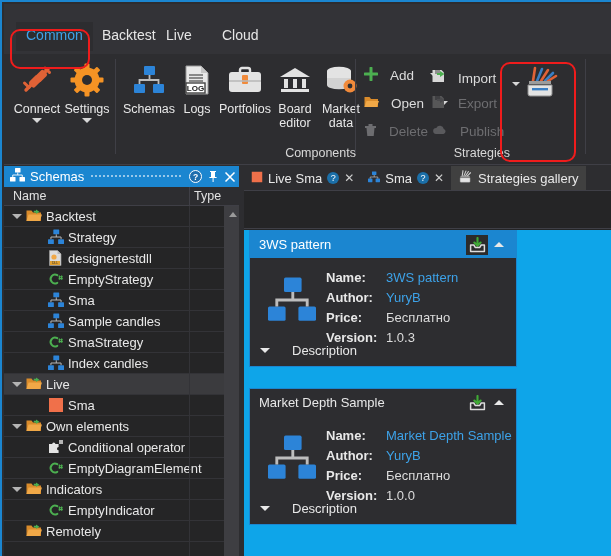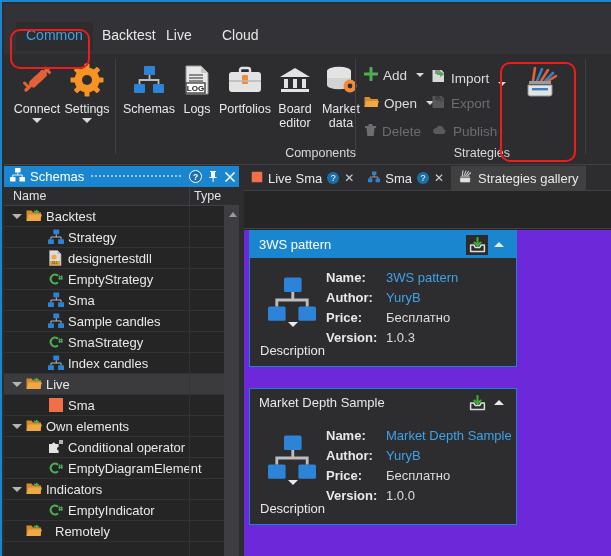--- a/index.html
+++ b/index.html
@@ -73,21 +73,21 @@
   .caret-dn {
     display: block; margin: 2px auto 0;
     width: 0; height: 0;
     border-left: 5px solid transparent; border-right: 5px solid transparent;
     border-top: 5px solid #d8d8d8;
   }
 
   
   .smallbtn {
     position: absolute; height: 22px;
-    display: flex; align-items: center; gap: 5px;
+    display: flex; align-items: center; gap: 12px;
     font-size: 13.5px; cursor: default;
   }
   .smallbtn .slabel { color: #dcdcdc; }
   .smallbtn.disabled .slabel { color: #6d6d70; }
   .mini-caret {
     width: 0; height: 0; margin-left: 4px;
     border-left: 4px solid transparent; border-right: 4px solid transparent;
     border-top: 4px solid #d8d8d8;
   }
 
@@ -188,21 +188,21 @@
     display: flex; align-items: center; justify-content: center;
   }
 
   .subtoolbar {
     position: relative; height: 38px; background: #252526;
     border-bottom: 1px solid #3f3f46;
   }
 
   .gallery {
     position: absolute; left: 0; top: 64px; right: 0; bottom: 0;
-    background: #6d28d9; overflow: hidden;
+    background: #0ea5e9; overflow: hidden;
   }
   .card {
     position: absolute; left: 5px; width: 268px;
     border: 1px solid #1b86d0; background: #2d2d30;
   }
   .card-head {
     position: relative; height: 27px; display: flex; align-items: center;
     padding: 0 6px 0 9px;
   }
   .card.open  .card-head { background: #1b86d0; }
@@ -227,21 +227,21 @@
   .card-body .diagicon { position: absolute; left: 18px; top: 18px; }
   .kvs { position: absolute; left: 76px; top: 12px; }
   .kv { display: flex; align-items: baseline; height: 20px; }
   .kv .k {
     width: 60px; font-size: 13px; font-weight: bold; color: #e8e8e8;
   }
   .kv .v { font-size: 13px; color: #dcdcdc; }
   .kv .v.link { color: #3da2e8; }
   .desc {
     position: absolute; left: 10px; bottom: 8px;
-    display: flex; align-items: center; gap: 16px; cursor: default; flex-direction: column;
+    display: flex; align-items: center; gap: 22px; cursor: default;
   }
   .desc i {
     width: 0; height: 0;
     border-left: 5px solid transparent; border-right: 5px solid transparent;
     border-top: 5px solid #e8e8e8;
   }
   .desc span { font-size: 13px; color: #e8e8e8; }
 </style>
 </head>
 <body>
@@ -649,21 +649,21 @@
       </svg></span>
           <span class="tlabel" style="left:64px;">EmptyIndicator</span>
           <span class="tdiv"></span>
         </div>
         <div class="trow">
           <span class="ticon" style="left:22px;"><svg width="16" height="16" viewBox="0 0 16 16">
         <path d="M0.5 2.5 h5 l1.5 2 h8 v8.5 H0.5 Z" fill="#d98b2b"></path>
         <path d="M2.5 6.5 h13.5 l-2.2 6.5 H0.5 Z" fill="#f0a847"></path>
         <path d="M10 1.5 l3.4 2.2 -3.4 2.2 v-1.3 h-2.2 v-1.8 h2.2 Z" fill="#4caf50"></path>
       </svg></span>
-          <span class="tlabel" style="left:42px;margin-left:9px;">Remotely</span>
+          <span class="tlabel" style="left:42px;">Remotely</span>
           <span class="tdiv"></span>
         </div>
         <div class="trow">
           <span class="tlabel" style="left:42px;"></span>
           <span class="tdiv"></span>
         </div>
       </div>
 
     <div class="tscroll">
       <div class="sb-up">

